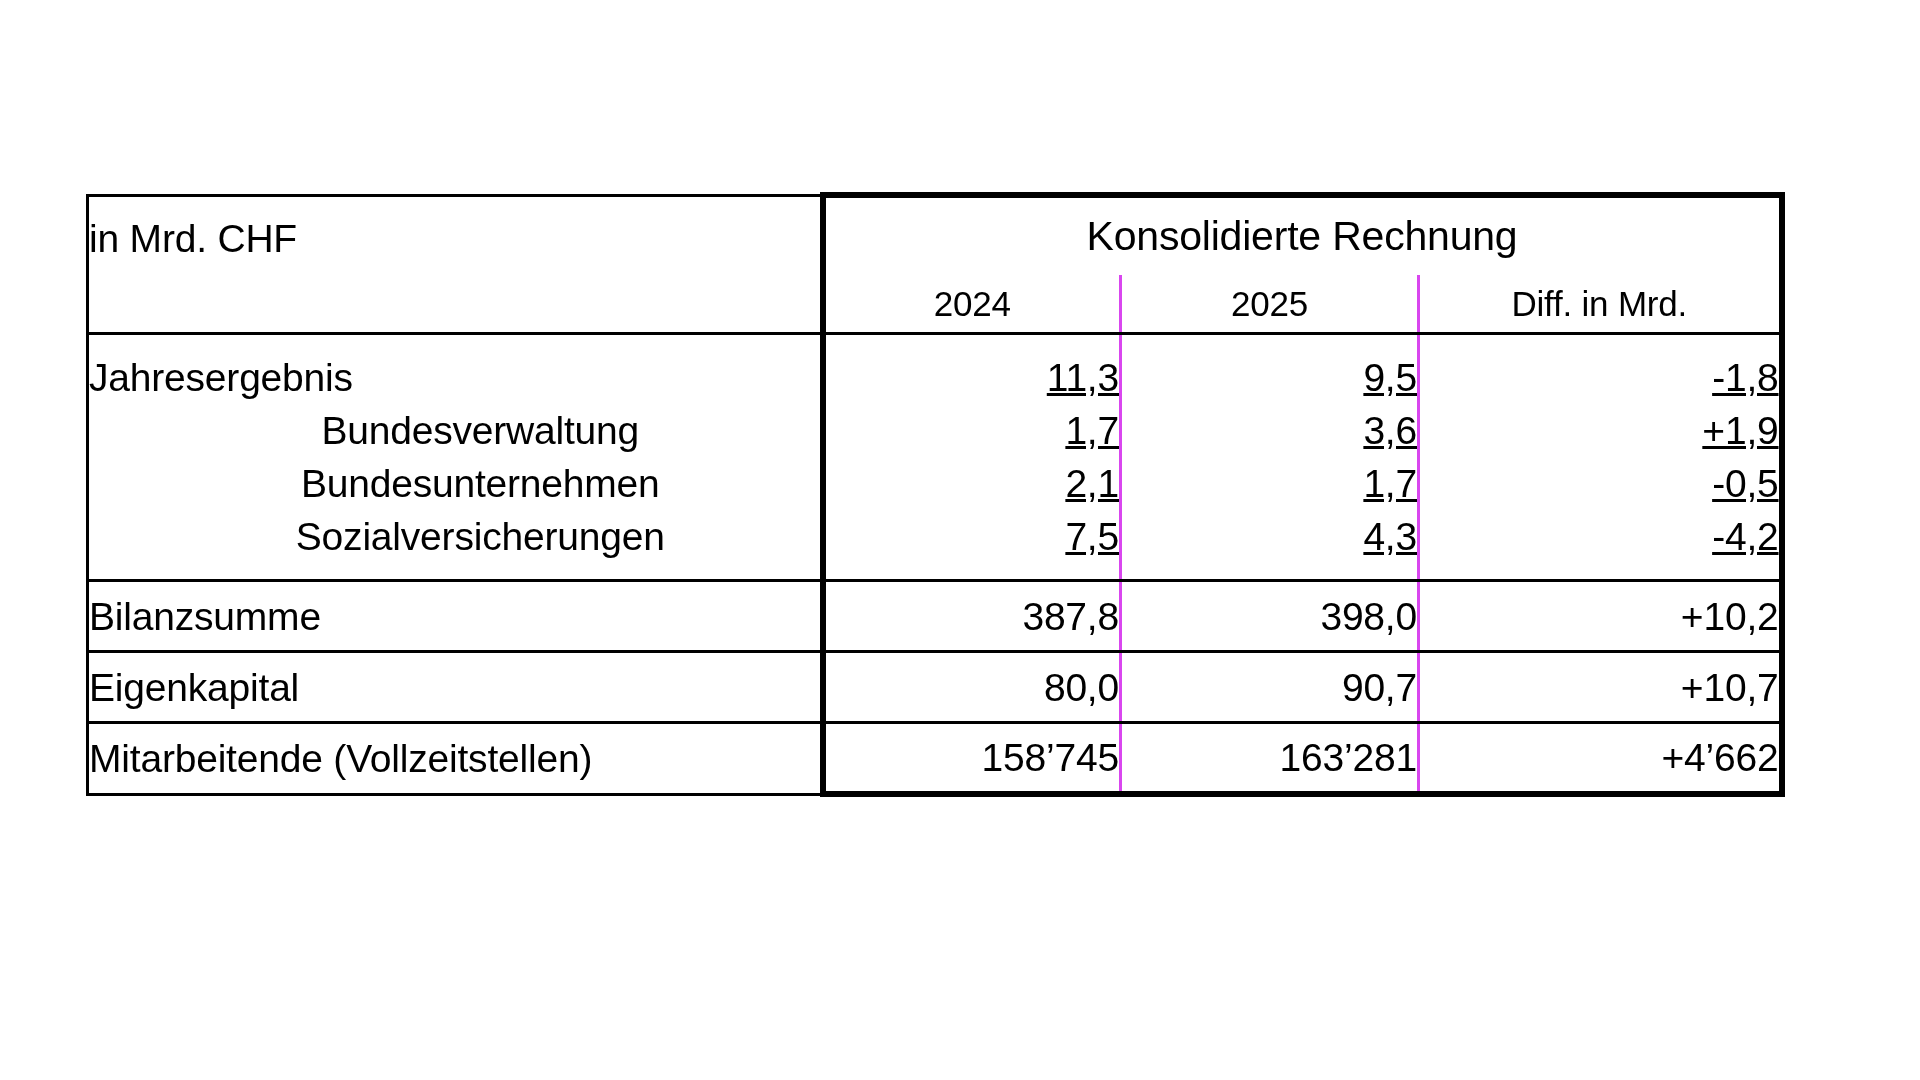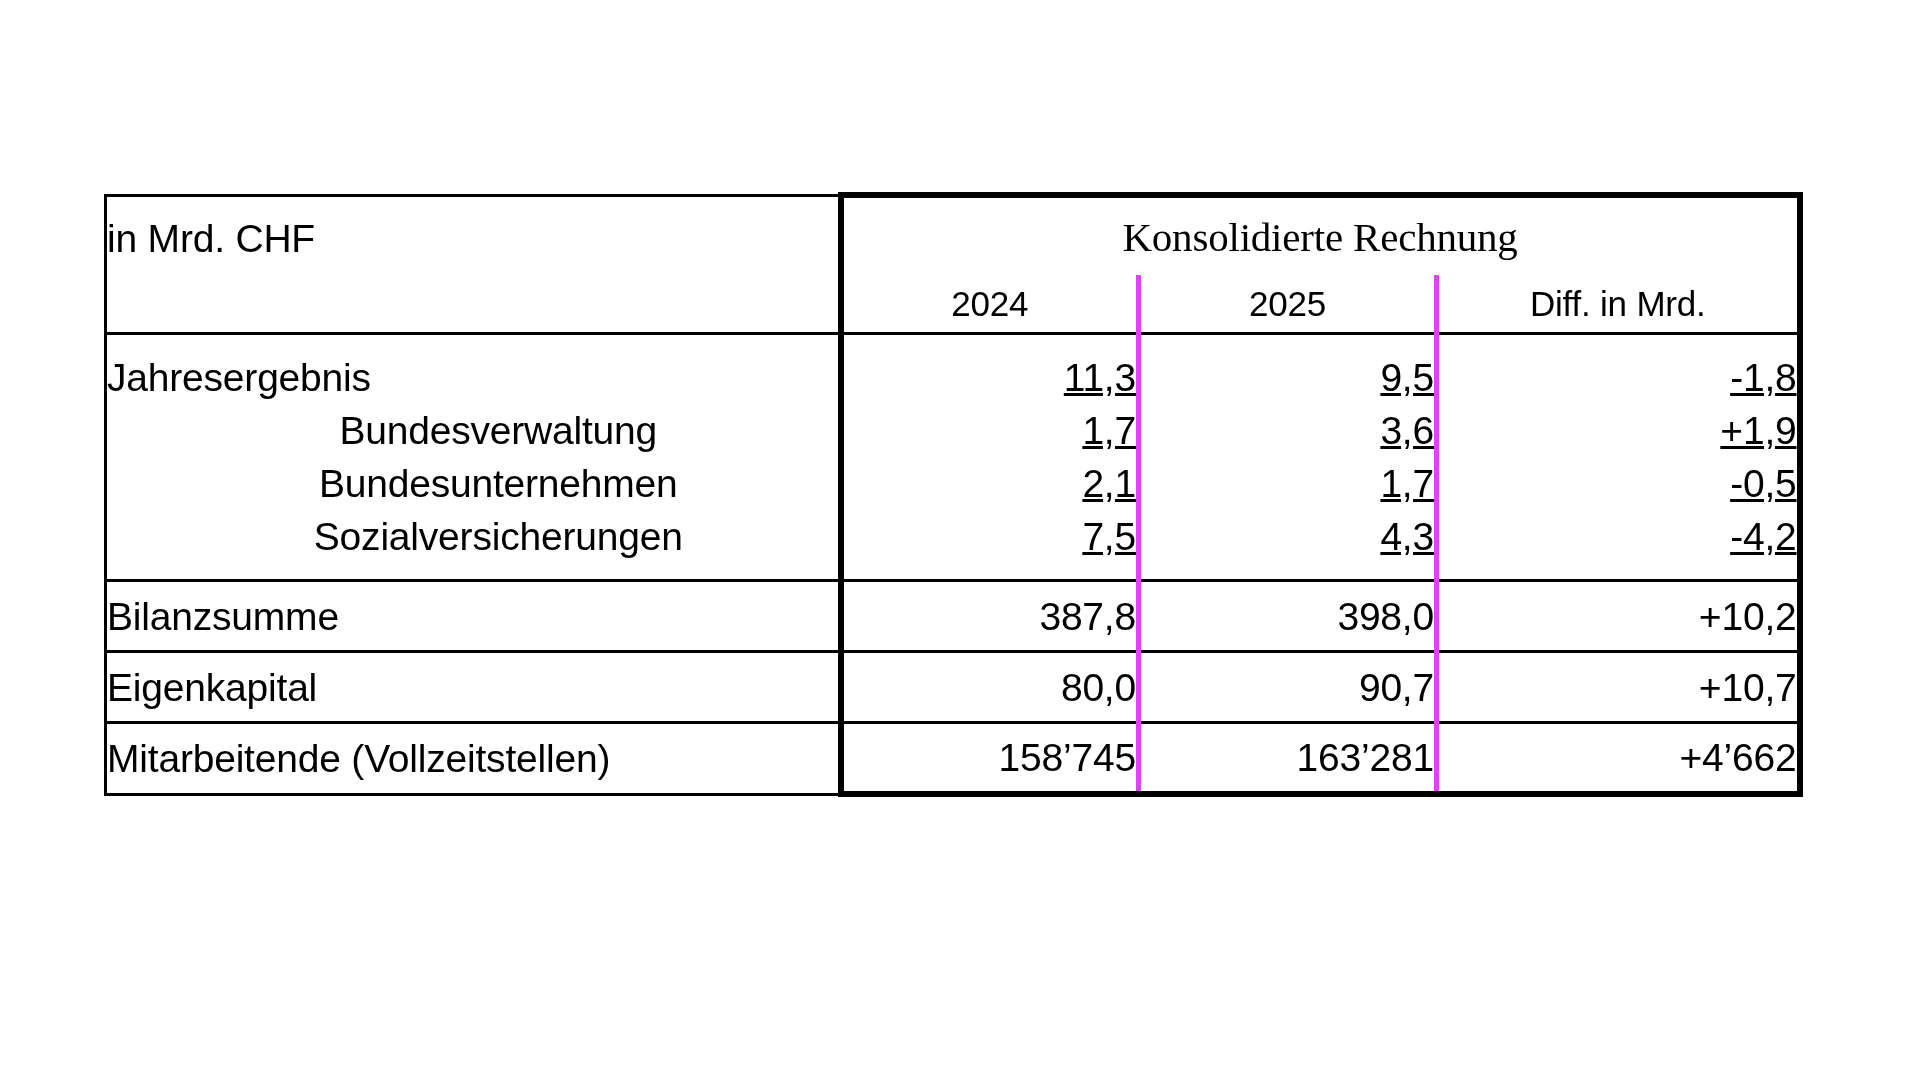--- a/index.html
+++ b/index.html
@@ -19,21 +19,21 @@
   #page {
     position: relative;
     width: 1920px;
     height: 1080px;
     background: #ffffff;
   }
 
   
   #table-wrap {
     position: absolute;
-    left: 104px;
+    left: 86px;
     top: 192px;
     width: 1694px;
     height: 605px;
   }
 
   table.fin {
     border-collapse: collapse;
     table-layout: fixed;
     width: 1694px;
     height: 605px;
@@ -79,32 +79,31 @@
   .bl-bottom { border-bottom: 3px solid #000; }
   .bl-right  { border-right: 3px solid #000; }
 
   
   .bk-top    { border-top: 6px solid #000; }
   .bk-bottom { border-bottom: 6px solid #000; }
   .bk-left   { border-left: 6px solid #000; }
   .bk-right  { border-right: 6px solid #000; }
 
   
-  .in-left   { border-left: 5px solid #d946ef; }
+  .in-left   { border-left: 3px solid #d946ef; }
   .in-bottom { border-bottom: 3px solid #000; }
 
   
   .hdr-title {
     text-align: center;
     font-size: 41px;
     font-weight: bold;
     letter-spacing: -0.2px;
     white-space: nowrap;
     padding-bottom: 4px;
-    font-family: Liberation Serif, serif;
   }
   .hdr-year {
     text-align: center;
     font-size: 35px;
     letter-spacing: -0.2px;
     white-space: nowrap;
   }
 
   
   .group-lines {

